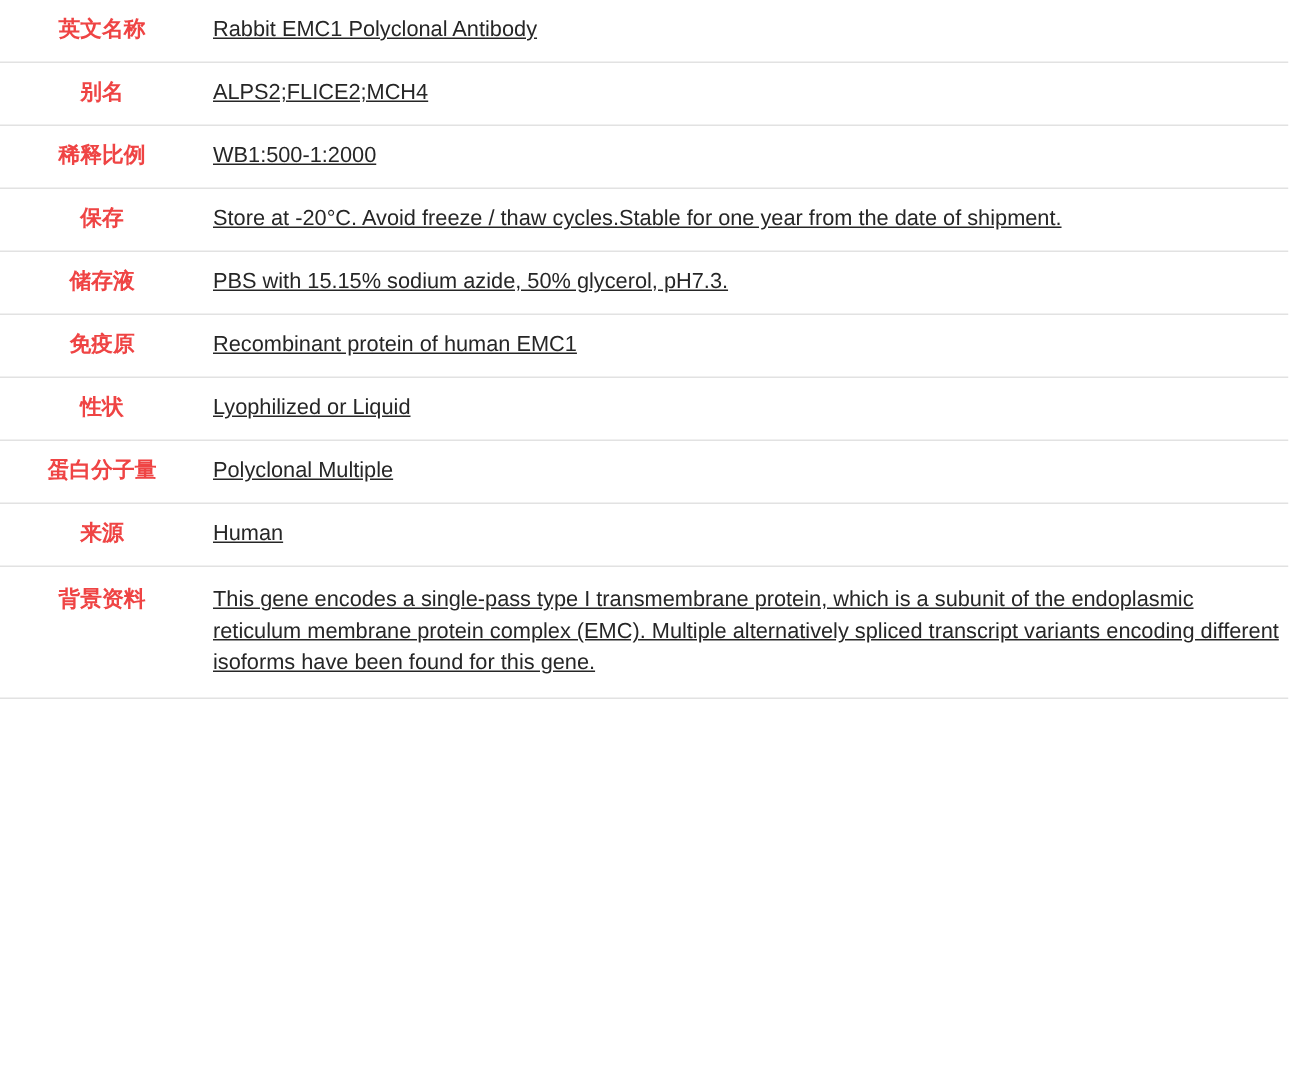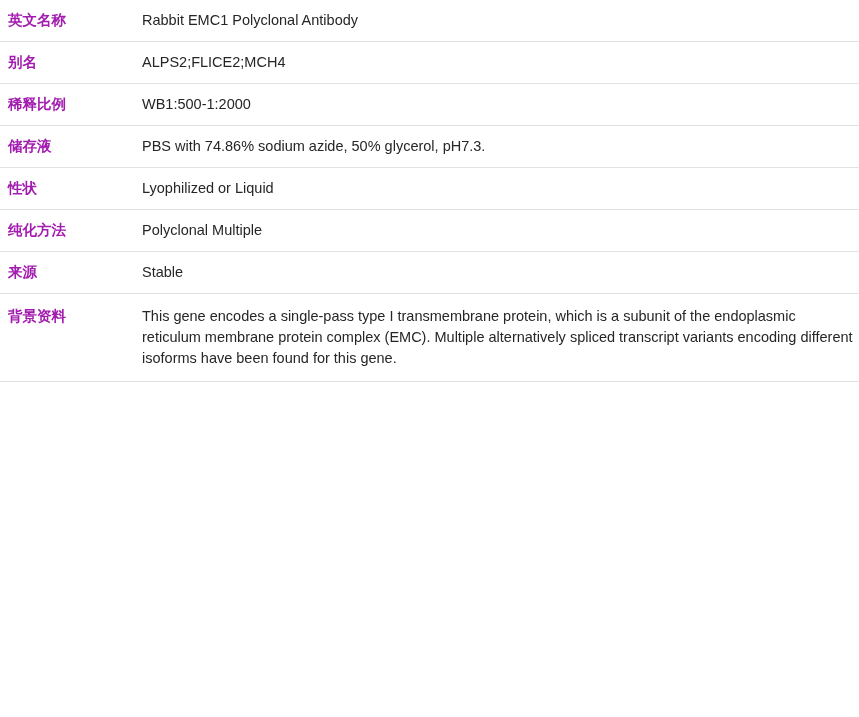--- a/index.html
+++ b/index.html
@@ -24,27 +24,29 @@
   }
   table.spec-table td {
     vertical-align: top;
     padding: 10px 6px 10px 8px;
     font-size: 14.5px;
     line-height: 1.45;
   }
   td.label-cell {
     width: 120px;
     font-weight: bold;
-    color: #a21caf;
+    color: #ef4444;
     white-space: nowrap;
+    text-align: center;
   }
   td.value-cell {
     color: #262626;
     padding-left: 10px;
     word-wrap: break-word;
+    text-decoration: underline;
   }
   tr.tall-row td {
     padding-top: 12px;
     padding-bottom: 12px;
   }
 </style>
 </head>
 <body>
 
 <table class="spec-table">
@@ -55,33 +57,41 @@
     </tr>
     <tr>
       <td class="label-cell">别名</td>
       <td class="value-cell">ALPS2;FLICE2;MCH4</td>
     </tr>
     <tr>
       <td class="label-cell">稀释比例</td>
       <td class="value-cell">WB1:500-1:2000</td>
     </tr>
     <tr>
+      <td class="label-cell">保存</td>
+      <td class="value-cell">Store at -20°C. Avoid freeze / thaw cycles.Stable for one year from the date of shipment.</td>
+    </tr>
+    <tr>
       <td class="label-cell">储存液</td>
-      <td class="value-cell">PBS with 74.86% sodium azide, 50% glycerol, pH7.3.</td>
+      <td class="value-cell">PBS with 15.15% sodium azide, 50% glycerol, pH7.3.</td>
+    </tr>
+    <tr>
+      <td class="label-cell">免疫原</td>
+      <td class="value-cell">Recombinant protein of human EMC1</td>
     </tr>
     <tr>
       <td class="label-cell">性状</td>
       <td class="value-cell">Lyophilized or Liquid</td>
     </tr>
     <tr>
-      <td class="label-cell">纯化方法</td>
+      <td class="label-cell">蛋白分子量</td>
       <td class="value-cell">Polyclonal Multiple</td>
     </tr>
     <tr>
       <td class="label-cell">来源</td>
-      <td class="value-cell">Stable</td>
+      <td class="value-cell">Human</td>
     </tr>
     <tr class="tall-row">
       <td class="label-cell">背景资料</td>
       <td class="value-cell">This gene encodes a single-pass type I transmembrane protein, which is a subunit of the endoplasmic reticulum membrane protein complex (EMC). Multiple alternatively spliced transcript variants encoding different isoforms have been found for this gene.</td>
     </tr>
   </tbody>
 </table>
 
 </body></html>

